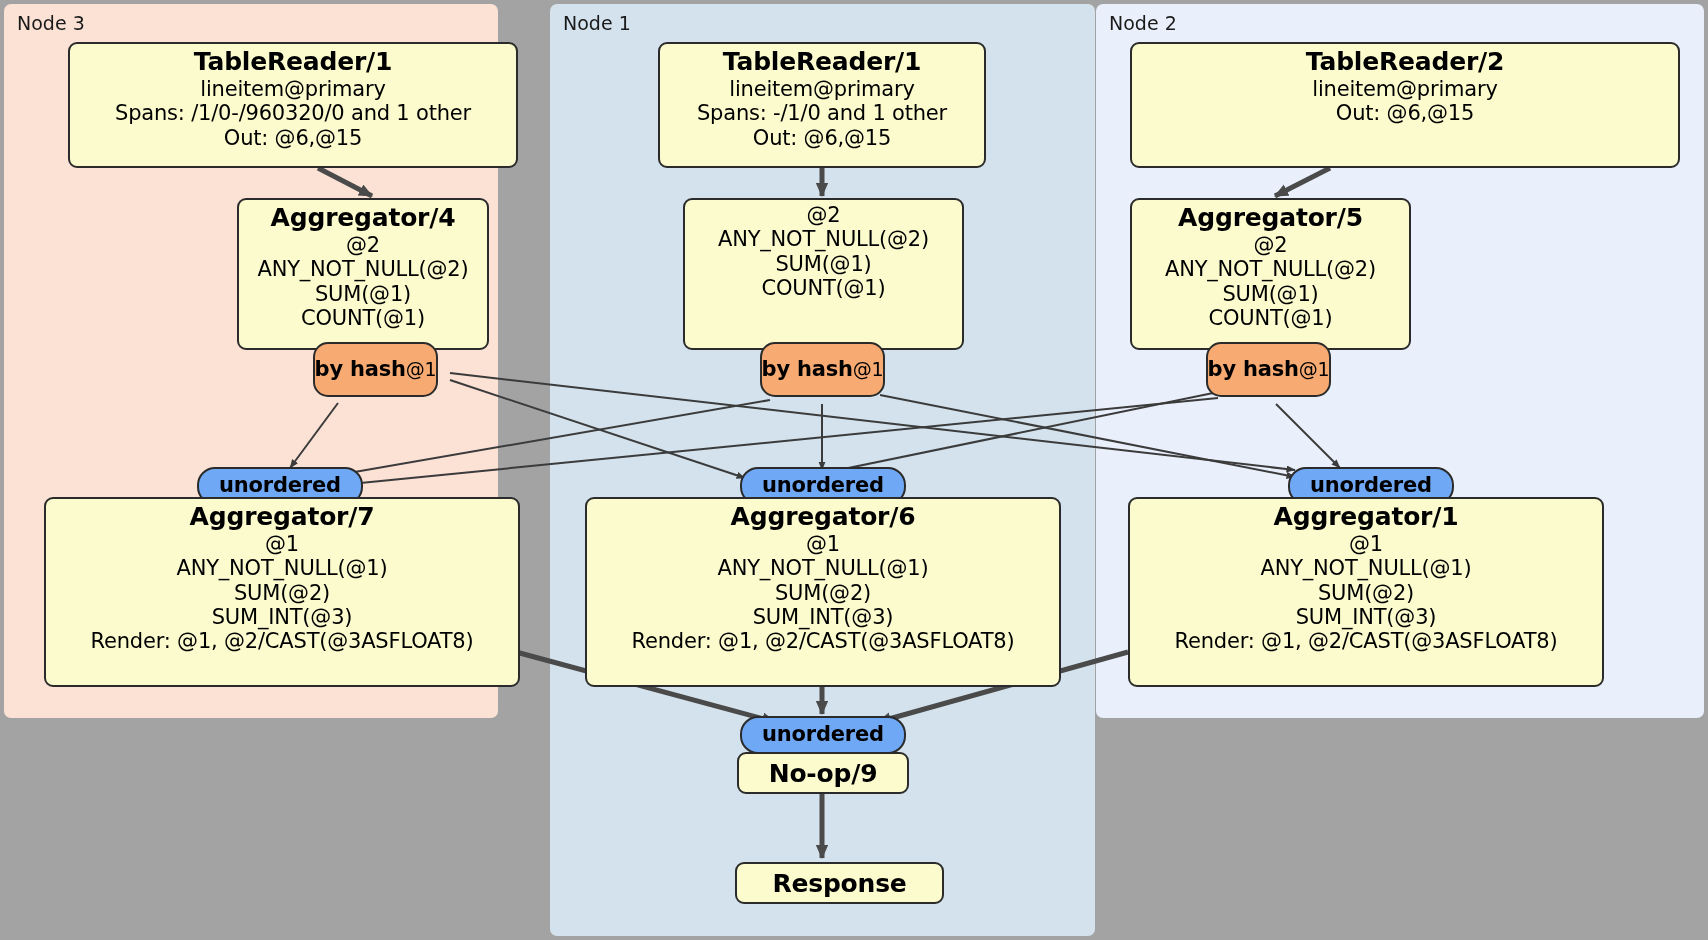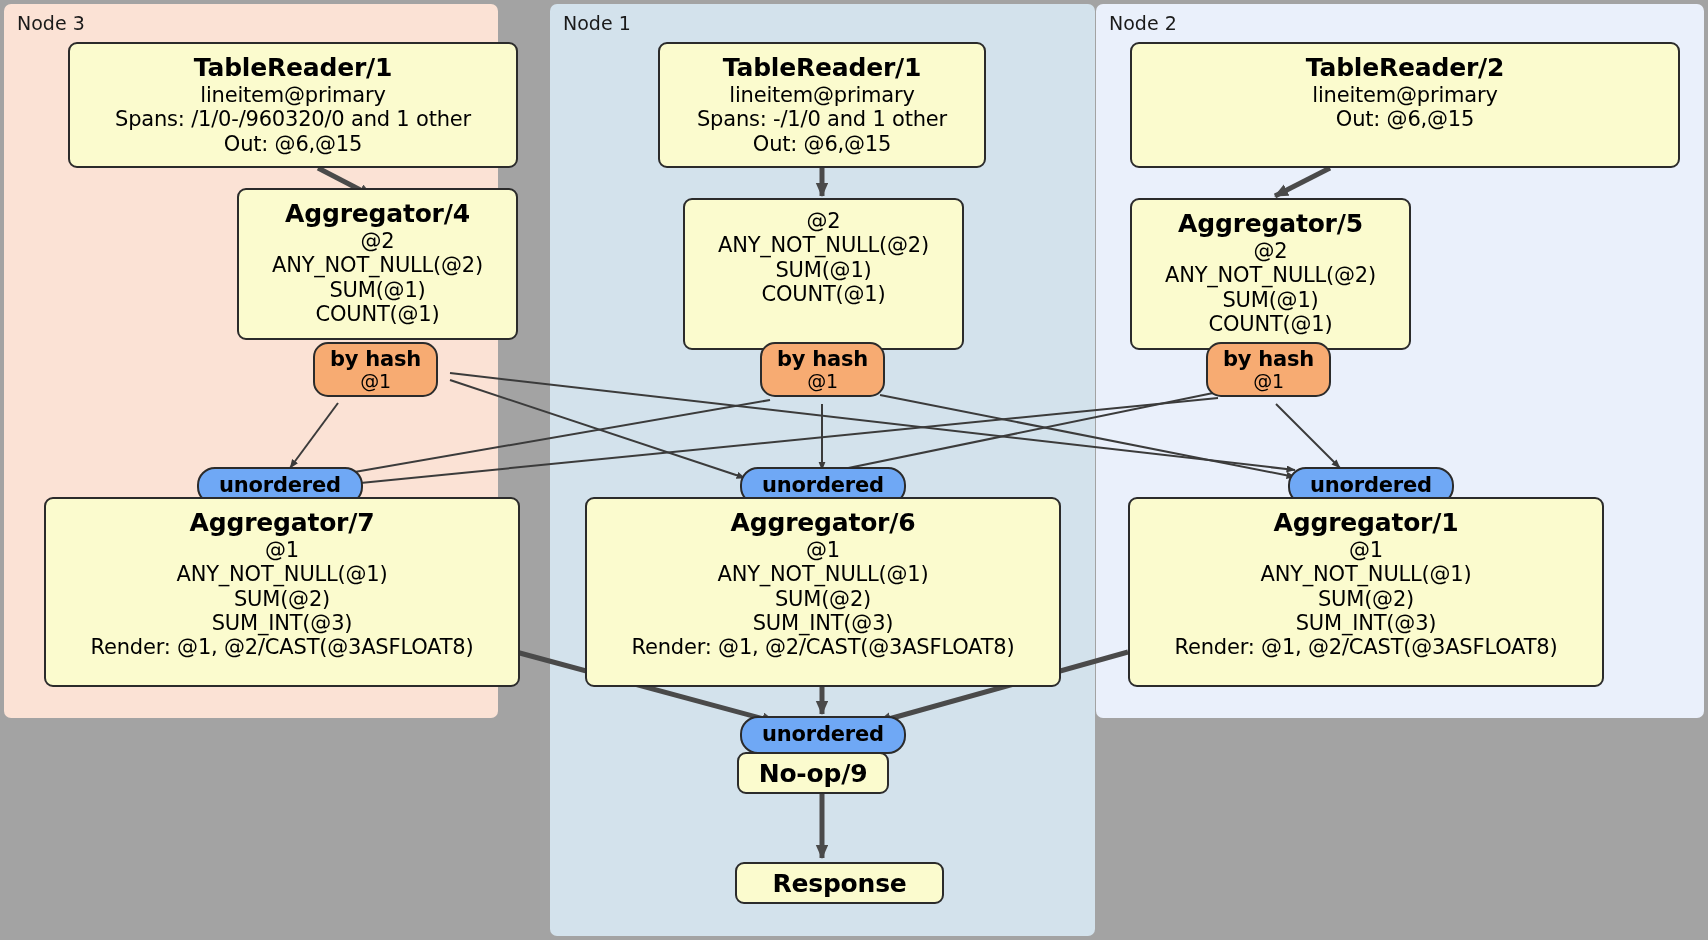--- a/index.html
+++ b/index.html
@@ -39,21 +39,21 @@
   
   .box {
     position: absolute;
     background: #fbfbce;
     border: 2px solid #2b2b2b;
     border-radius: 9px;
     box-sizing: border-box;
     text-align: center;
     color: #000000;
     line-height: 1.16;
-    padding-top: 9px;
+    padding-top: 3px;
   }
   .box .title {
     font-weight: bold;
     font-size: 25px;
     display: block;
     margin-bottom: 1px;
     letter-spacing: -0.2px;
   }
   .box .line {
     display: block;
@@ -70,21 +70,21 @@
   .box.compact .title { font-size: 25px; margin: 0; }
 
   
   .pill {
     position: absolute;
     border: 2px solid #2b2b2b;
     box-sizing: border-box;
     text-align: center;
     color: #000;
     display: flex;
-    flex-direction: column;
+    flex-direction: row;
     align-items: center;
     justify-content: center;
     line-height: 1.1;
   }
   .pill .plabel {
     font-weight: bold;
     font-size: 21px;
     letter-spacing: -0.2px;
     white-space: nowrap;
   }
@@ -182,21 +182,21 @@
     <span class="line">Spans: -/1/0 and 1 other</span>
     <span class="line">Out: @6,@15</span>
   </div>
 
   <div class="box" style="left:1130px; top:42px; width:550px; height:126px;">
     <span class="title">TableReader/2</span>
     <span class="line">lineitem@primary</span>
     <span class="line">Out: @6,@15</span>
   </div>
 
-  <div class="box" style="left:237px; top:188px; width:281px; height:152px;">
+  <div class="box" style="left:237px; top:198px; width:252px; height:152px;">
     <span class="title">Aggregator/4</span>
     <span class="line">@2</span>
     <span class="line">ANY_NOT_NULL(@2)</span>
     <span class="line">SUM(@1)</span>
     <span class="line">COUNT(@1)</span>
   </div>
 
   <div class="box" style="left:683px; top:198px; width:281px; height:152px;">
     <span class="line">@2</span>
     <span class="line">ANY_NOT_NULL(@2)</span>
@@ -263,21 +263,21 @@
     <span class="line">ANY_NOT_NULL(@1)</span>
     <span class="line">SUM(@2)</span>
     <span class="line">SUM_INT(@3)</span>
     <span class="line">Render: @1, @2/CAST(@3ASFLOAT8)</span>
   </div>
 
   <div class="pill unordered" style="left:740px; top:716px; width:166px; height:38px;">
     <span class="plabel">unordered</span>
   </div>
 
-  <div class="box compact" style="left:737px; top:752px; width:152px; height:42px;align-items:center;">
+  <div class="box compact" style="left:737px; top:752px; width:172px; height:42px;align-items:center;">
     <span class="title">No-op/9</span>
   </div>
 
   <div class="box compact" style="left:735px; top:862px; width:209px; height:42px;">
     <span class="title">Response</span>
   </div>
 
 </div>
 
 </body></html>

